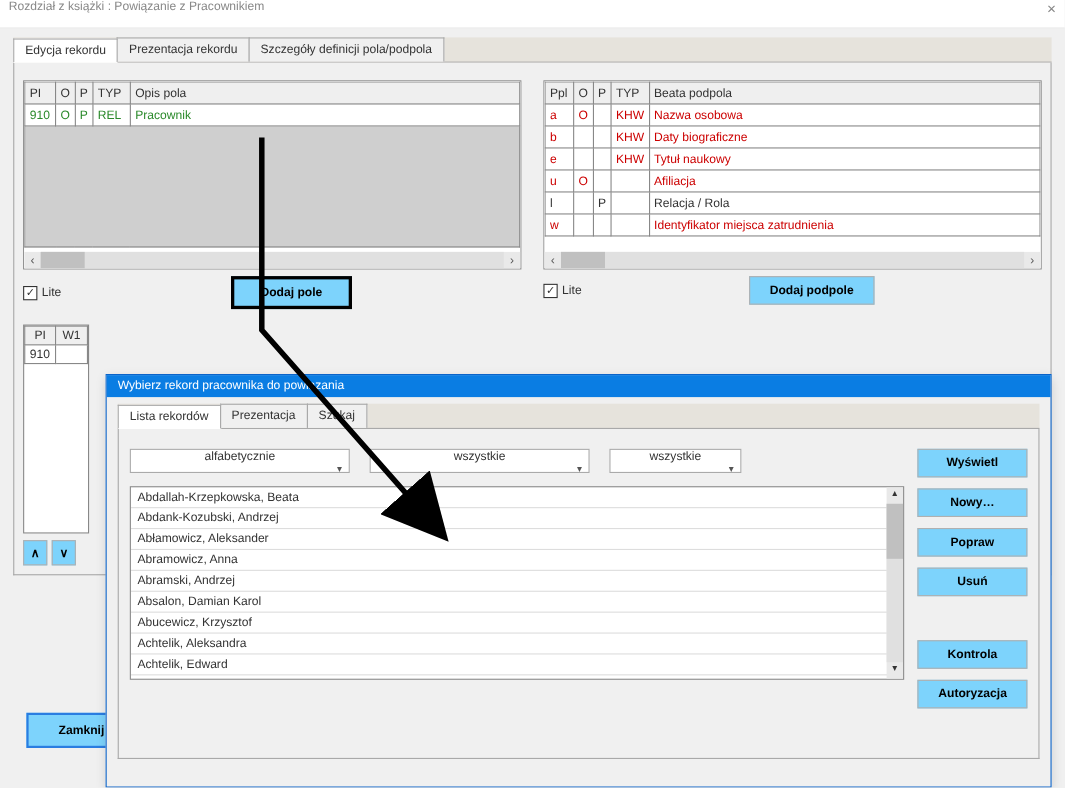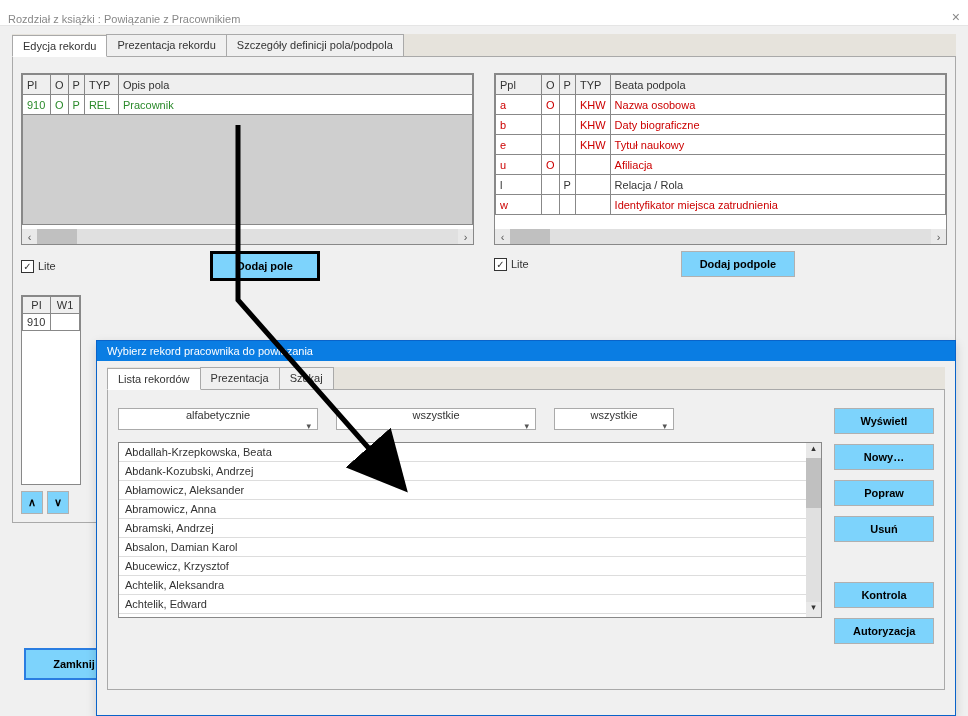--- a/index.html
+++ b/index.html
@@ -9,21 +9,21 @@
     background: #f0f0f0;
     color: #333;
     width: 968px;
     height: 716px;
     overflow: hidden;
     position: relative;
   }
   .titlebar {
     height: 26px;
     display: flex;
-    align-items: flex-end;
+    align-items: flex-start;
     padding: 0 8px;
     background: #fff;
     color: #888;
     border-bottom: 1px solid #e5e5e5;
   }
   .titlebar .close {
     margin-left: auto;
     font-size: 14px;
     color: #888;
     cursor: pointer;
@@ -336,21 +336,21 @@
           </div>
         </div>
       </div>
 
       <div style="flex:1">
         <div class="panel">
           <div class="grid-scroll">
             <table class="grid-table">
               <tbody>
                   <tr>
-                <th style="width:46px">Ppl</th>
+                <th style="width:26px">Ppl</th>
                 <th style="width:16px">O</th>
                 <th style="width:16px">P</th>
                 <th style="width:34px">TYP</th>
                 <th>Beata podpola</th>
               </tr>
               </tbody>
                 <tbody id="right-rows">
                   <tr>
                     <td class="red">a</td>
                     <td class="red">O</td>

